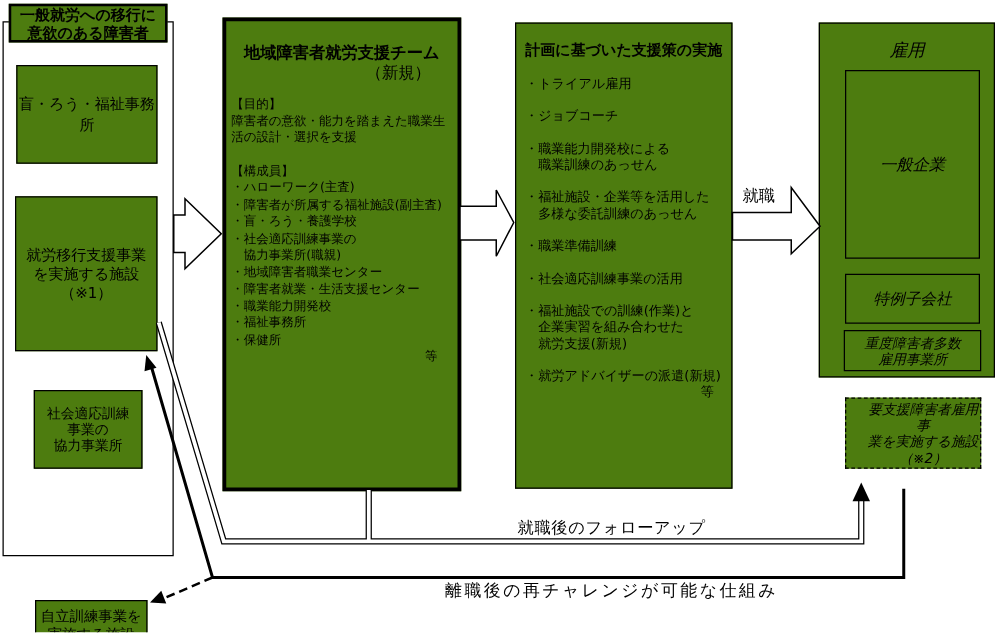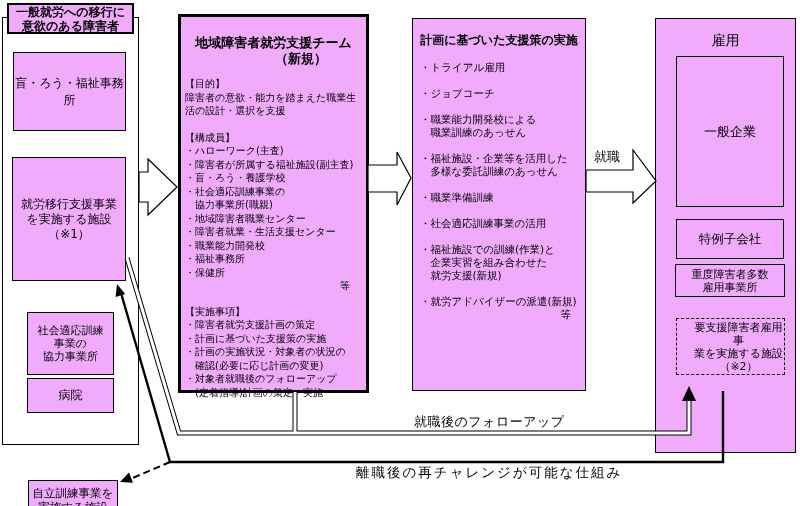--- a/index.html
+++ b/index.html
@@ -1,42 +1,42 @@
 <!DOCTYPE html>
 <html><head>
 <meta charset="utf-8">
 <style>
   html,body{margin:0;padding:0;background:#fff;}
   #canvas{position:relative;width:800px;height:506px;background:#fff;
           font-family:"DejaVu Sans",sans-serif;color:#000;overflow:hidden;}
-  .box{position:absolute;border:1px solid #000;box-sizing:border-box;background:#f0abfc;}
+  .box{position:absolute;border:1px solid #000;box-sizing:border-box;background:#4d7c0f;}
   .ml{white-space:pre-wrap;}
   .cflex{display:flex;align-items:center;justify-content:center;text-align:center;}
   #left-container{left:2px;top:17px;width:137px;height:428px;background:transparent;}
   #source-title{left:7px;top:3px;width:127px;height:31px;border-width:2px;
                 font-weight:bold;font-size:12px;line-height:14px;}
   #school-box{left:13px;top:52px;width:113px;height:79px;font-size:12px;}
   #transition-box{left:12px;top:157px;width:114px;height:124px;font-size:12px;line-height:15px;}
   #coop-box{left:27px;top:312px;width:87px;height:63px;font-size:11px;line-height:13px;}
   #hospital-box{left:27px;top:378px;width:87px;height:35px;font-size:12px;}
   #independence-box{left:28px;top:480px;width:90px;height:39px;font-size:11.5px;line-height:14px;}
   #team-box{left:178px;top:14px;width:191px;height:379px;border-width:3px;
             padding:2px 4px;font-size:10px;line-height:13.5px;}
   .team-title{text-align:center;font-weight:bold;font-size:13px;line-height:16px;margin-top:16px;}
-  .team-subtitle{text-align:left;font-weight:bold;font-size:13px;line-height:16px;padding-left:90px;}
+  .team-subtitle{text-align:center;font-weight:normal;font-size:13px;line-height:16px;padding-left:90px;}
   .team-purpose{margin-top:10px;}
   .team-members{margin-top:13px;}
   .team-members-etc{text-align:right;padding-right:12px;}
   .team-tasks{margin-top:12px;}
   #plan-box{left:412px;top:18px;width:174px;height:373px;padding:2px 7px;
             font-size:10.5px;line-height:13px;}
   .plan-title{text-align:center;font-weight:bold;font-size:12px;line-height:15px;margin-top:12px;}
   .plan-items{margin-top:13px;}
   .plan-etc{text-align:right;padding-right:7px;}
-  #employment-panel{left:655px;top:18px;width:141px;height:435px;}
+  #employment-panel{left:655px;top:18px;width:141px;height:284px;font-style:italic;}
   .emp-title{text-align:center;font-size:14px;margin-top:13px;}
   #general-box{left:20px;top:37px;width:108px;height:151px;font-size:13px;}
   #subsidiary-box{left:20px;top:200px;width:108px;height:40px;font-size:12.5px;}
   #severe-box{left:19px;top:245px;width:110px;height:33px;font-size:11px;line-height:13px;}
   #support-box{left:20px;top:299px;width:109px;height:57px;border-style:dashed;
                font-size:11px;line-height:13px;padding-left:16px;}
   #arrow-layer{position:absolute;left:0;top:0;z-index:5;}
   .flabel{position:absolute;z-index:6;font-size:13px;white-space:nowrap;}
   #label-shushoku{left:594px;top:148px;}
   #label-followup{left:414px;top:413px;letter-spacing:0.5px;}
@@ -50,21 +50,20 @@
   <div class="box" id="left-container"></div>
   <div class="box cflex ml" id="source-title">一般就労への移行に
 意欲のある障害者</div>
   <div class="box cflex" id="school-box">盲・ろう・福祉事務所</div>
   <div class="box cflex ml" id="transition-box">就労移行支援事業
 を実施する施設
 （※1）</div>
   <div class="box cflex ml" id="coop-box">社会適応訓練
 事業の
 協力事業所</div>
-  <div class="box cflex" id="hospital-box">病院</div>
   <div class="box cflex ml" id="independence-box">自立訓練事業を
 実施する施設</div>
 
   <div class="box" id="team-box">
     <div class="team-title">地域障害者就労支援チーム</div>
     <div class="team-subtitle">（新規）</div>
     <div class="team-purpose ml">【目的】
 障害者の意欲・能力を踏まえた職業生
 活の設計・選択を支援</div>
     <div class="team-members ml">【構成員】
@@ -72,27 +71,20 @@
 ・障害者が所属する福祉施設(副主査)
 ・盲・ろう・養護学校
 ・社会適応訓練事業の
 　協力事業所(職親)
 ・地域障害者職業センター
 ・障害者就業・生活支援センター
 ・職業能力開発校
 ・福祉事務所
 ・保健所</div>
     <div class="team-members-etc">等</div>
-    <div class="team-tasks ml">【実施事項】
-・障害者就労支援計画の策定
-・計画に基づいた支援策の実施
-・計画の実施状況・対象者の状況の
-　確認(必要に応じ計画の変更)
-・対象者就職後のフォローアップ
-　(定着指導)計画の策定・実施</div>
   </div>
 
   <div class="box" id="plan-box">
     <div class="plan-title">計画に基づいた支援策の実施</div>
     <div class="plan-items ml">・トライアル雇用
 
 ・ジョブコーチ
 
 ・職業能力開発校による
 　職業訓練のあっせん

